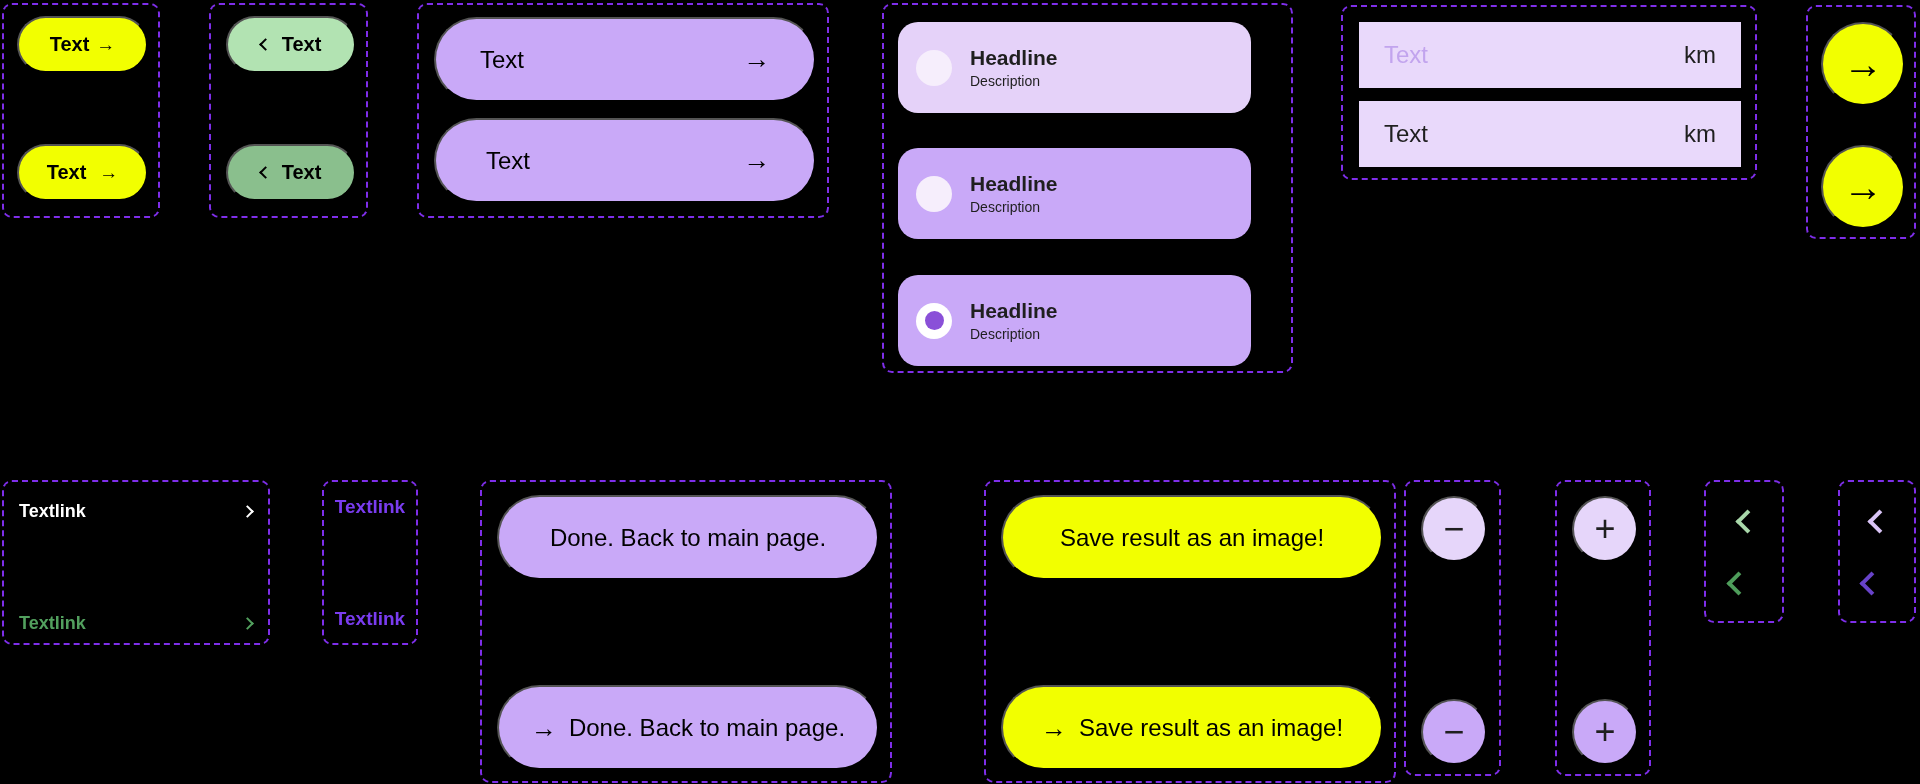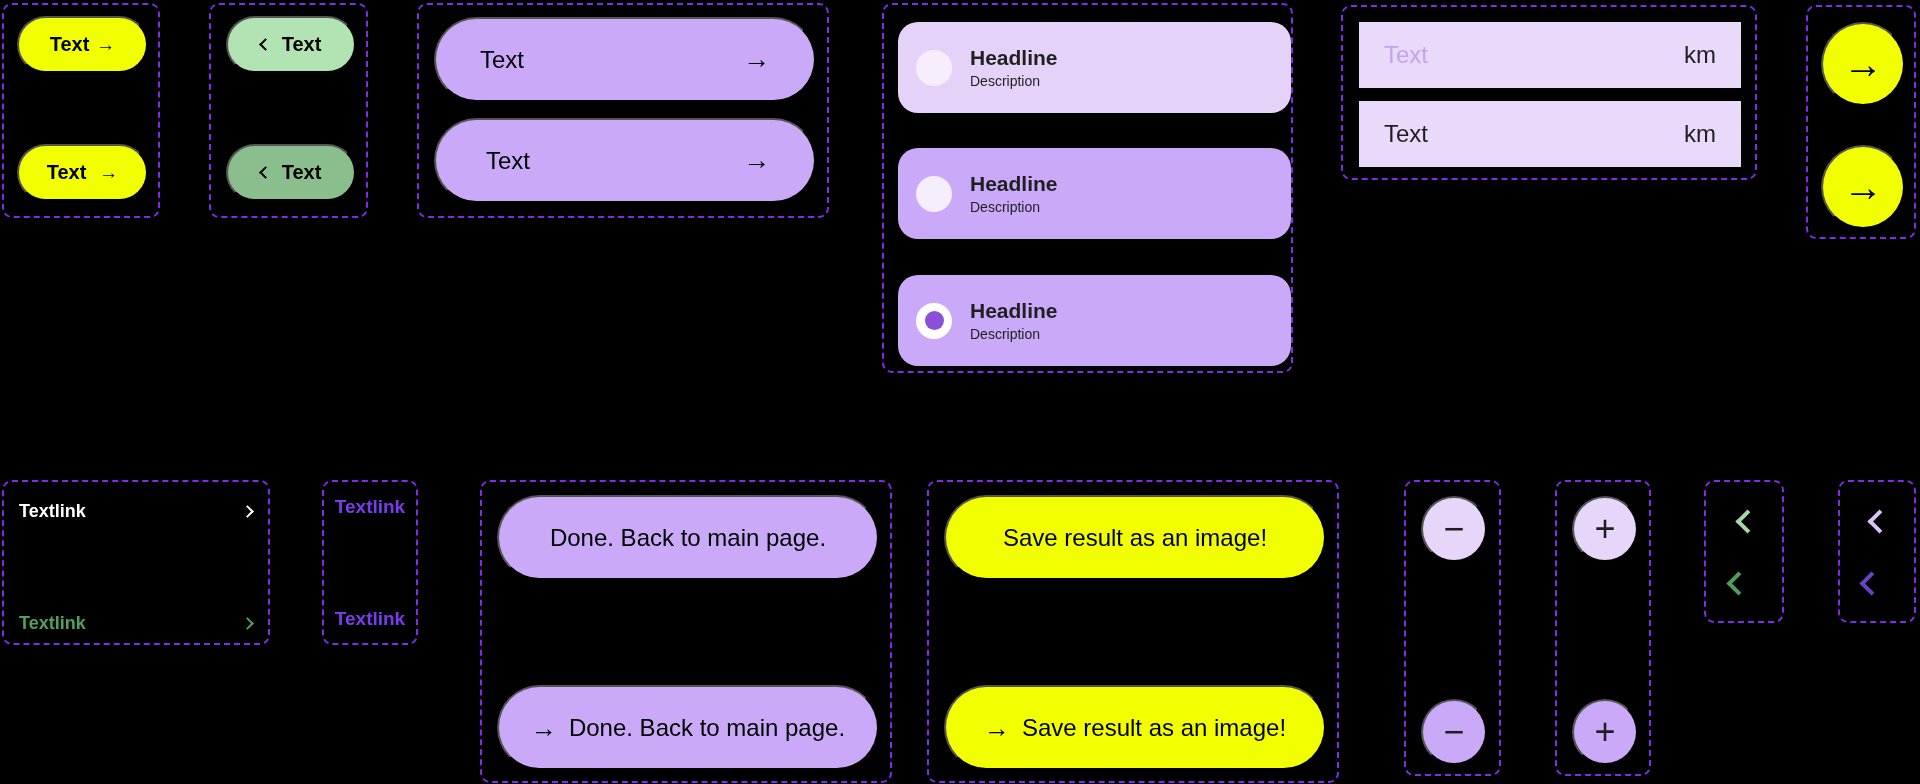--- a/index.html
+++ b/index.html
@@ -39,21 +39,21 @@
   
   #g-purple-btns { left:417px; top:3px; width:412px; height:215px; }
   .pbtn { left:15px; width:382px; height:85px; background:#c9a9f8;
           justify-content:space-between; padding:0 44px; font-size:24px; font-weight:500; }
   #pbtn-default { top:12px; }
   #pbtn-hover { top:113px; padding-left:50px; }
   .pbtn .arrow { font-size:27px; }
 
   
   #g-radio-cards { left:882px; top:3px; width:411px; height:370px; }
-  .rcard { position:absolute; left:14px; width:393px; height:91px; border-radius:20px;
+  .rcard { position:absolute; left:14px; width:353px; height:91px; border-radius:20px;
            display:flex; align-items:center; gap:18px; padding-left:18px; }
   #rcard-1 { top:17px; background:#e5d2f9; }
   #rcard-2 { top:143px; background:#c9a9f8; }
   #rcard-3 { top:270px; background:#c9a9f8; }
   .radio { width:36px; height:36px; border-radius:50%; background:#f6eefc; flex:0 0 auto;
            display:flex; align-items:center; justify-content:center; }
   .radio.selected { background:#ffffff; }
   .radio .dot { width:19px; height:19px; border-radius:50%; background:#8a50d8; }
   .rcard h3 { font-size:21px; font-weight:600; line-height:1.2; }
   .rcard p  { font-size:14px; font-weight:400; line-height:1.2; margin-top:3px; }
@@ -93,21 +93,21 @@
 
   
   #g-done-btns { left:480px; top:480px; width:412px; height:303px; }
   .done-btn { left:15px; width:382px; height:85px; background:#c9a9f8;
               font-size:24px; font-weight:500; gap:12px; }
   #done-default { top:13px; }
   #done-hover { top:203px; }
   .done-btn .arrow { font-size:26px; }
 
   
-  #g-save-btns { left:927px; top:480px; width:412px; height:303px; }
+  #g-save-btns { left:984px; top:480px; width:412px; height:303px; }
   .save-btn { left:15px; width:382px; height:85px; background:#f2ff00;
               font-size:24px; font-weight:500; gap:12px; }
   #save-default { top:13px; }
   #save-hover { top:203px; }
   .save-btn .arrow { font-size:26px; }
 
   
   #g-minus-btns { left:1404px; top:480px; width:97px; height:296px; }
   #g-plus-btns  { left:1555px; top:480px; width:96px; height:296px; }
   .step { position:absolute; left:15px; width:66px; height:66px; border-radius:50%;

